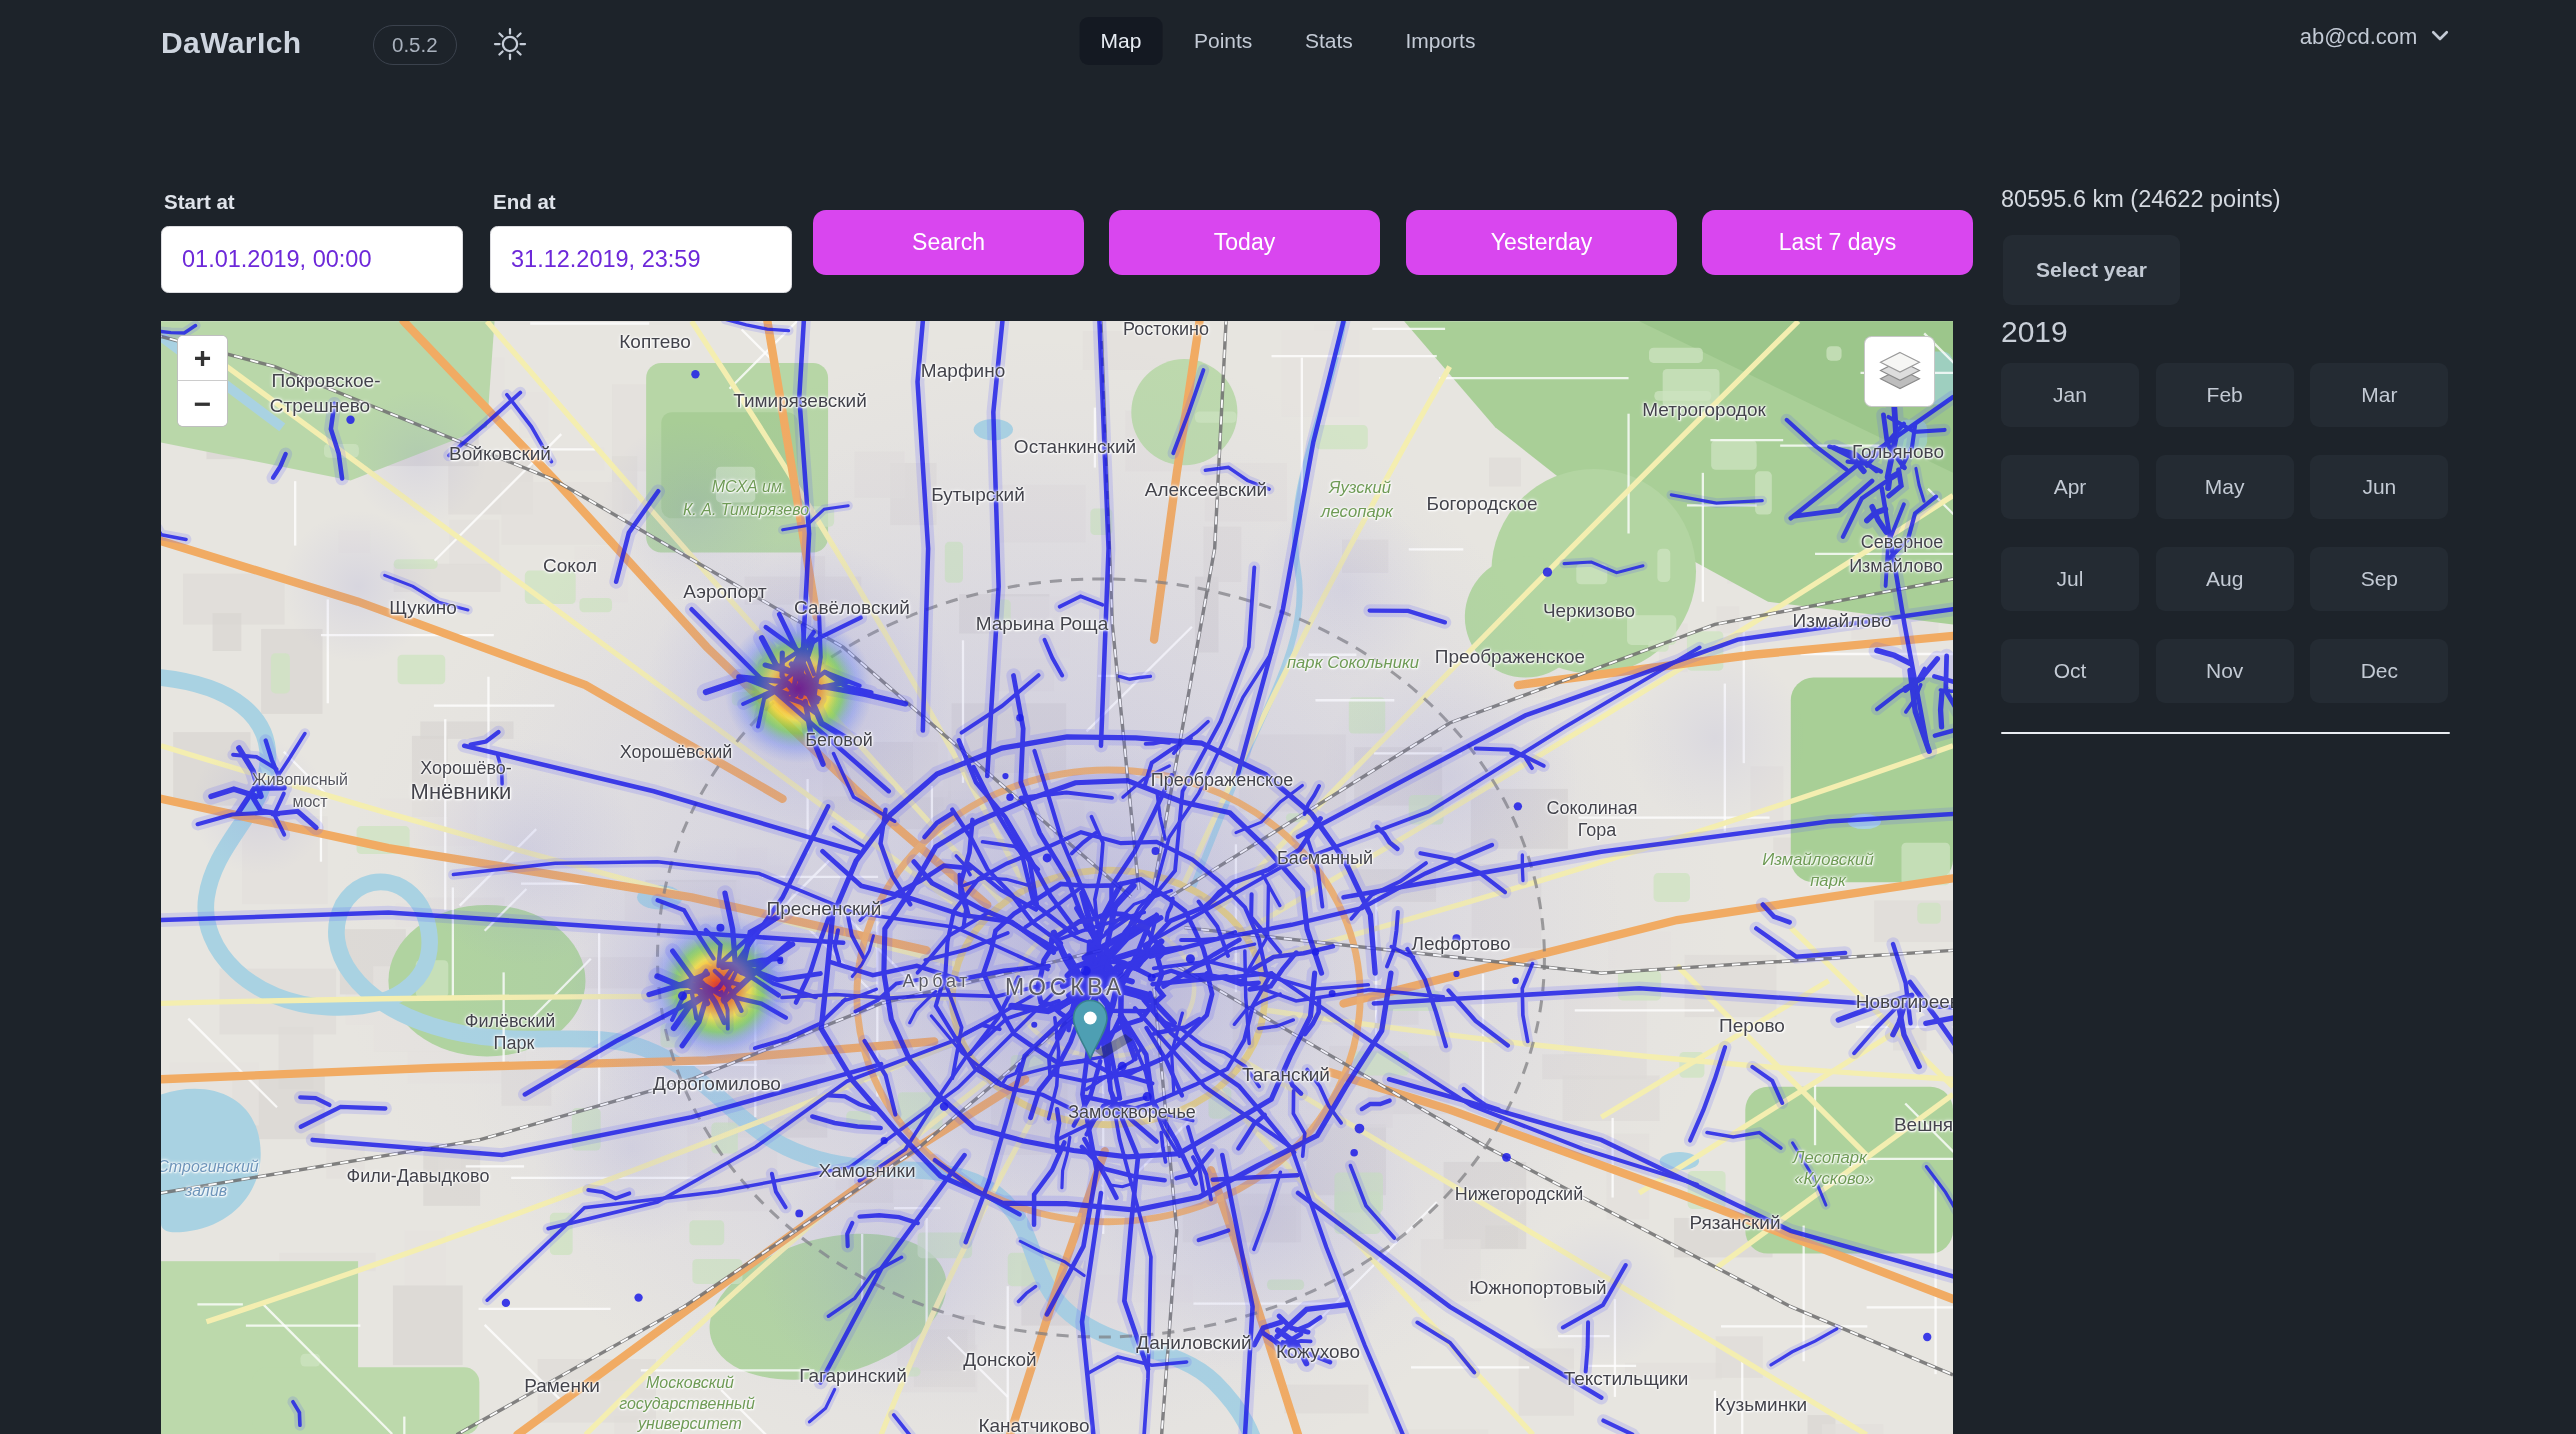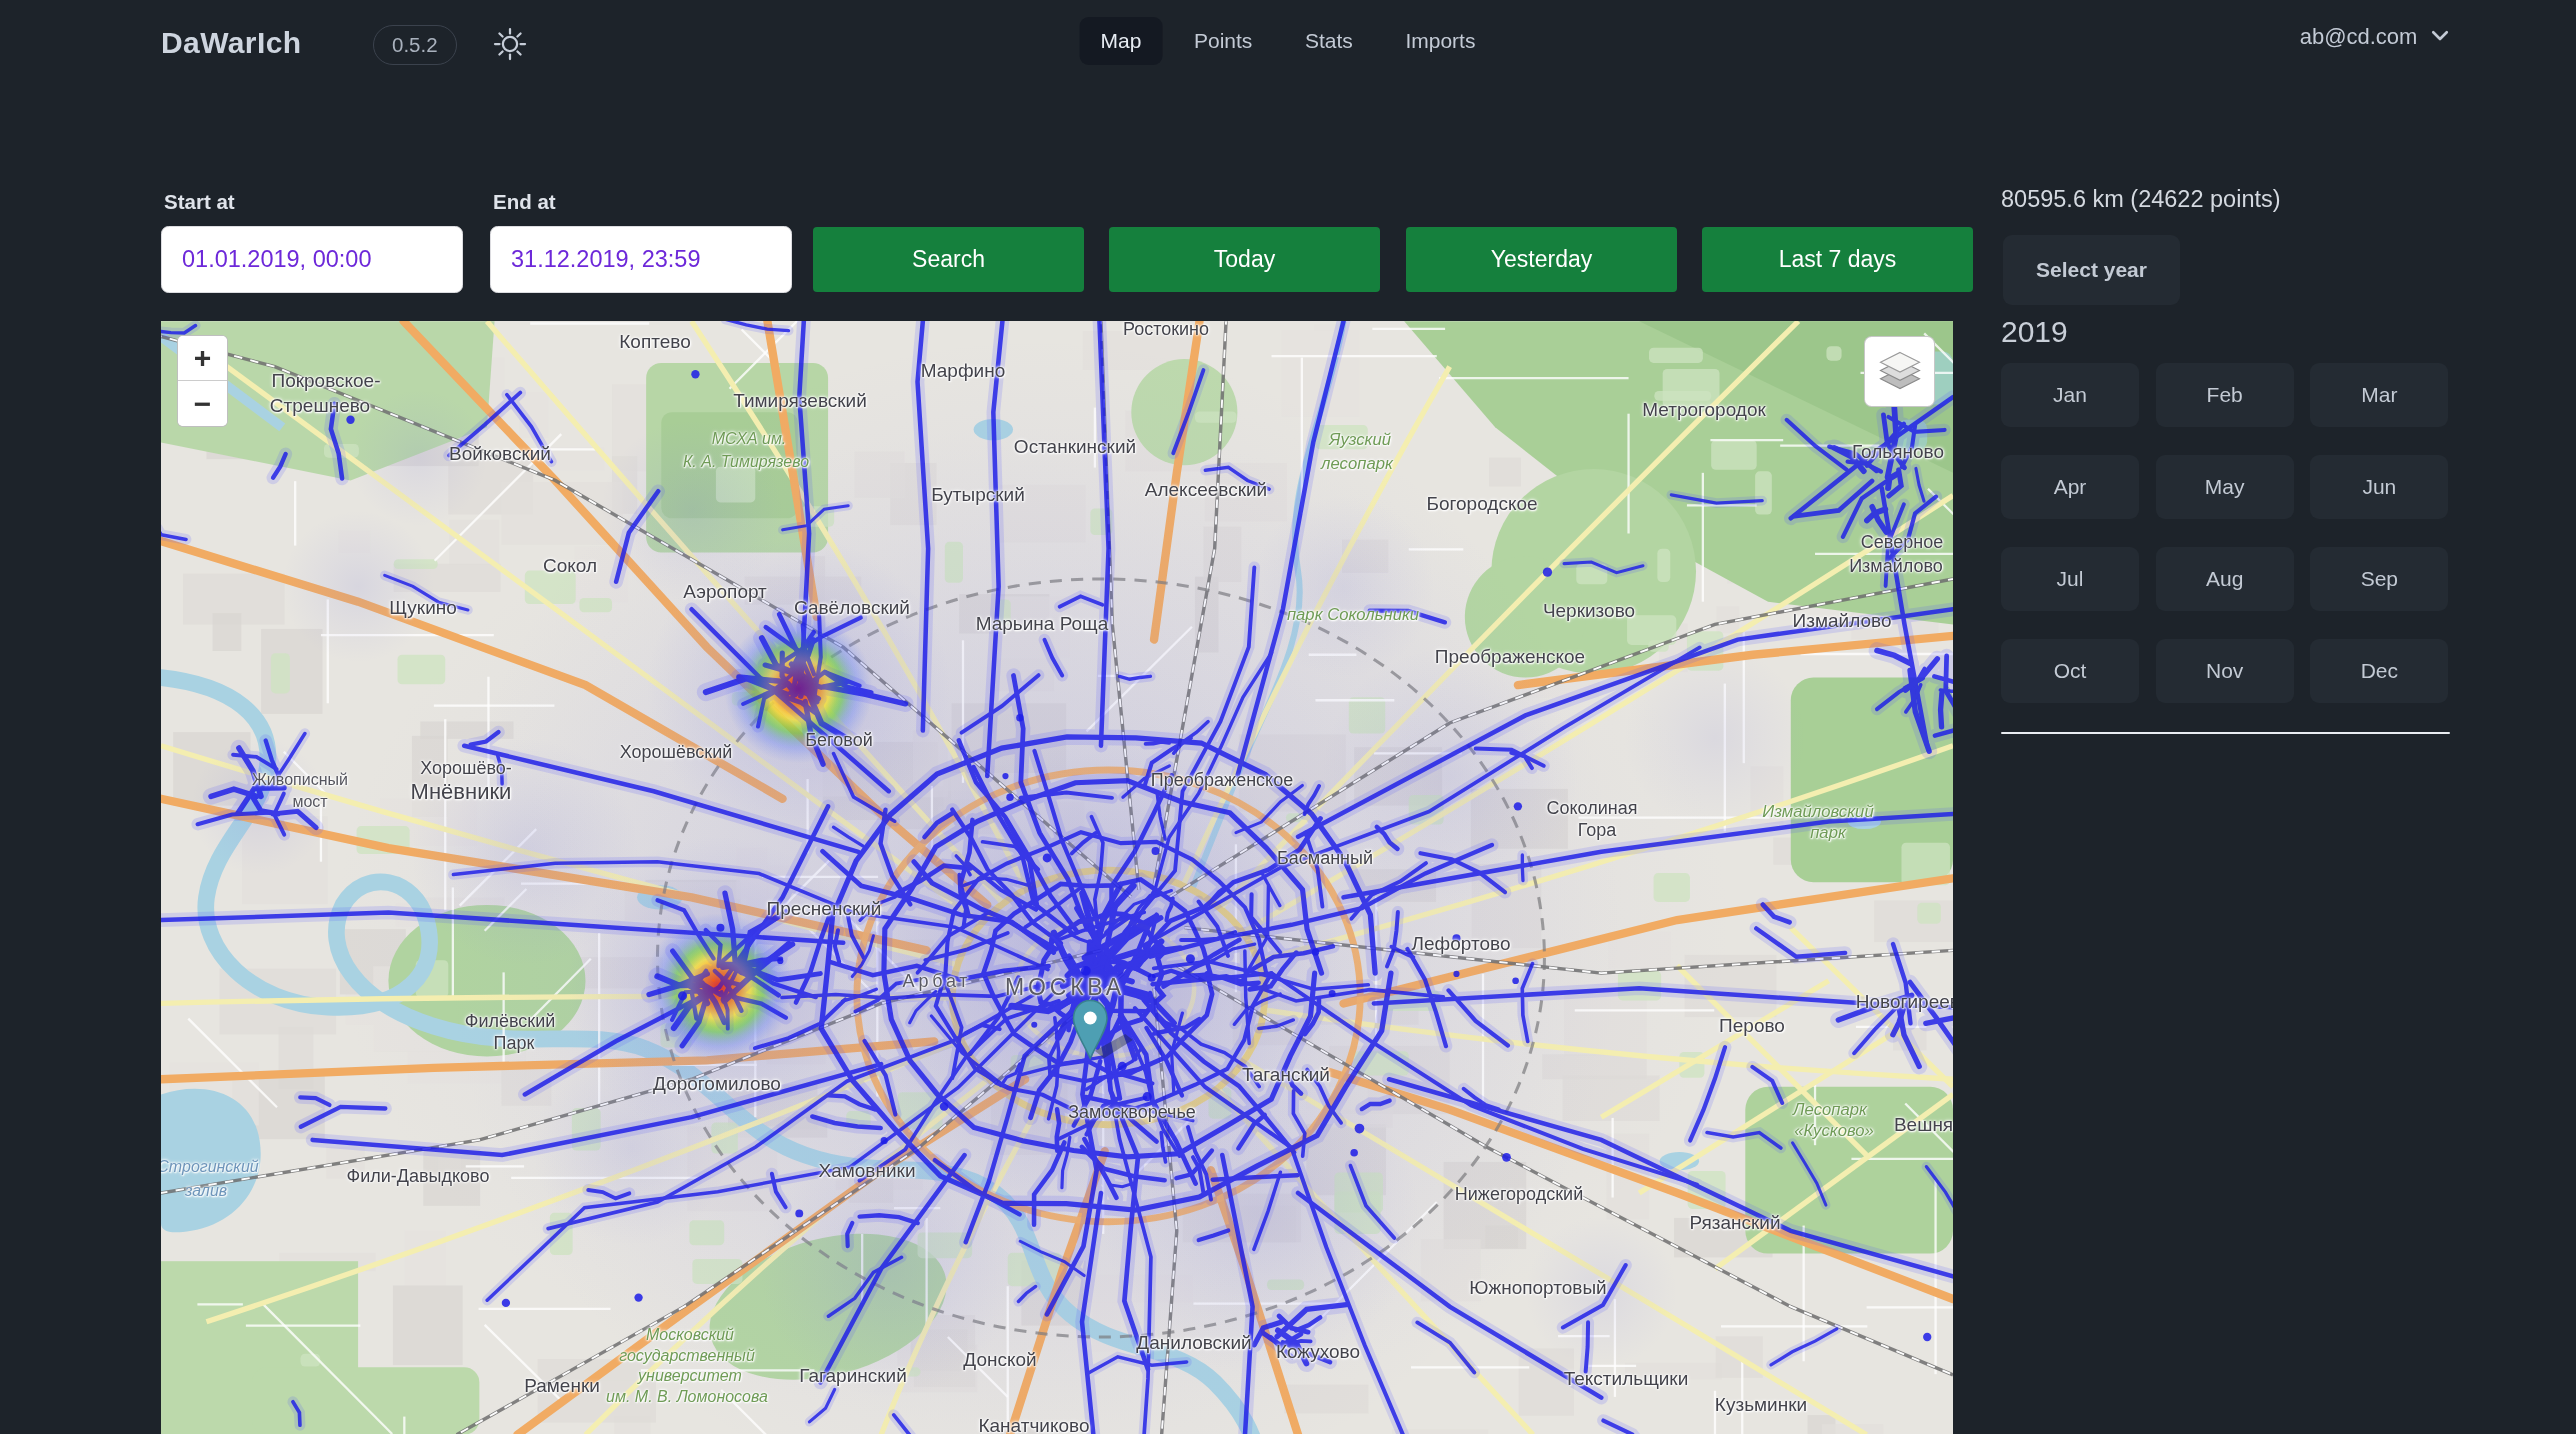--- a/index.html
+++ b/index.html
@@ -16,41 +16,41 @@
   .tab{padding:12px 21px;font-size:21px;color:#c3cad5;border-radius:9px;cursor:pointer;background:none;border:none;
     font-family:inherit;}
   .tab.active{background:#141922;color:#e7ecf3;}
   #user-menu{right:127px;top:24px;display:flex;align-items:center;gap:13.6px;cursor:pointer;}
   #user-email{font-size:22px;color:#c3cad5;}
 
   
   .field-label{font-size:20.5px;font-weight:700;color:#dfe3ea;}
   .date-input{position:absolute;width:302px;height:67px;background:#fff;border:0.8px solid #dcdce0;border-radius:7.6px;
     font-size:23.5px;color:#6d28d9;padding:0 20px;box-sizing:border-box;font-family:inherit;}
-  .btn-blue{position:absolute;width:271px;height:65px;top:227px;background:#15803d;color:#fff;border:none;
-    border-radius:4px;font-size:23px;cursor:pointer;font-family:inherit;}
+  .btn-blue{position:absolute;width:271px;height:65px;top:210px;background:#d946ef;color:#fff;border:none;
+    border-radius:13px;font-size:23px;cursor:pointer;font-family:inherit;}
 
   
   #stats-line{left:2001px;top:186px;font-size:23.5px;color:#d4d9e0;}
   #select-year{left:2003px;top:235px;width:177px;height:70px;background:#242b33;border:none;border-radius:9px;
     color:#c3cad4;font-size:21px;font-weight:600;cursor:pointer;font-family:inherit;}
   #year-title{left:2001px;top:315px;font-size:30px;color:#c9cfd8;font-weight:500;}
   #months{left:2001px;top:363px;width:447px;display:grid;grid-template-columns:repeat(3,138px);
     grid-auto-rows:64px;column-gap:16.7px;row-gap:28px;}
   .month-btn{background:#242b33;border:none;border-radius:9px;color:#c3cad4;font-size:21px;font-weight:500;
     cursor:pointer;font-family:inherit;}
   #sidebar-hr{left:2001px;top:732px;width:449px;height:2.3px;background:#e9ecf1;border-radius:1.5px;}
 
   
   #map{left:161px;top:321px;width:1792px;height:1114px;background:#e7e5e0;overflow:hidden;cursor:grab;}
   #map-svg{position:absolute;left:0;top:0;width:1792px;height:1114px;display:block;}
   #map-labels{position:absolute;inset:0;pointer-events:none;}
   #map-labels span{position:absolute;transform:translate(-50%,-50%);white-space:nowrap;color:#43434b;font-weight:500;
     text-shadow:0 0 2.3px #fff,0 0 2.3px #fff,0 0 4.5px #fff,0.8px 0.8px 1.5px #fff;}
-  #map-labels .g{color:#6f9b56;font-style:italic;font-weight:400;}
+  #map-labels .g{color:#6f9b56;font-style:italic;font-weight:400;margin-top:48px;}
   #map-labels .b{color:#6e95ba;font-style:italic;font-weight:400;}
   #map-labels .c{color:#5a5a64;letter-spacing:3.8px;}
   #map-labels .s{color:#55555e;font-weight:400;}
   #zoom-ctl{left:16px;top:14.4px;width:49px;background:#fff;border:1.5px solid rgba(0,0,0,.25);border-radius:6px;overflow:hidden;}
   .zoom-btn{width:100%;height:45px;background:#fff;border:none;font-size:30px;font-weight:700;color:#333;cursor:pointer;
     line-height:44px;padding:0;font-family:inherit;display:block;}
   #zoom-in{border-bottom:0.8px solid #ccc;}
   #layers-ctl{left:1703px;top:15px;width:71px;height:71px;background:#fff;border:1.5px solid rgba(0,0,0,.22);
     border-radius:7.6px;cursor:pointer;display:flex;align-items:center;justify-content:center;padding:0;}
   #marker{left:911px;top:677px;}

